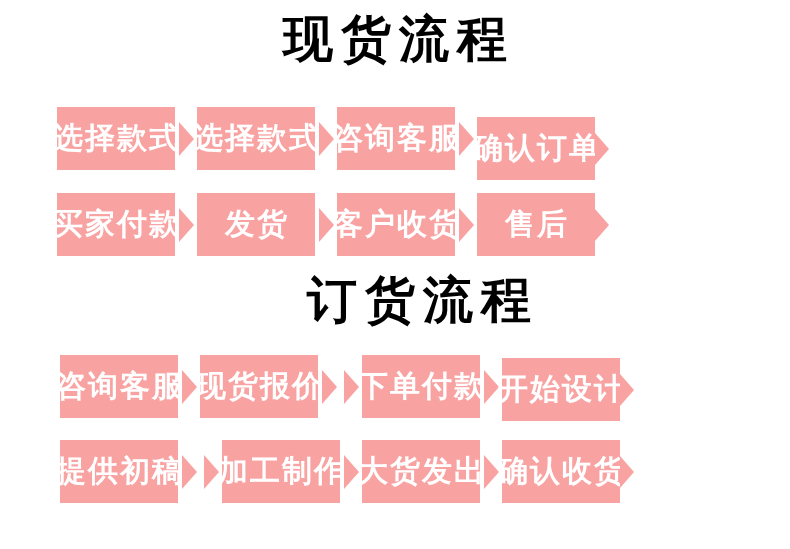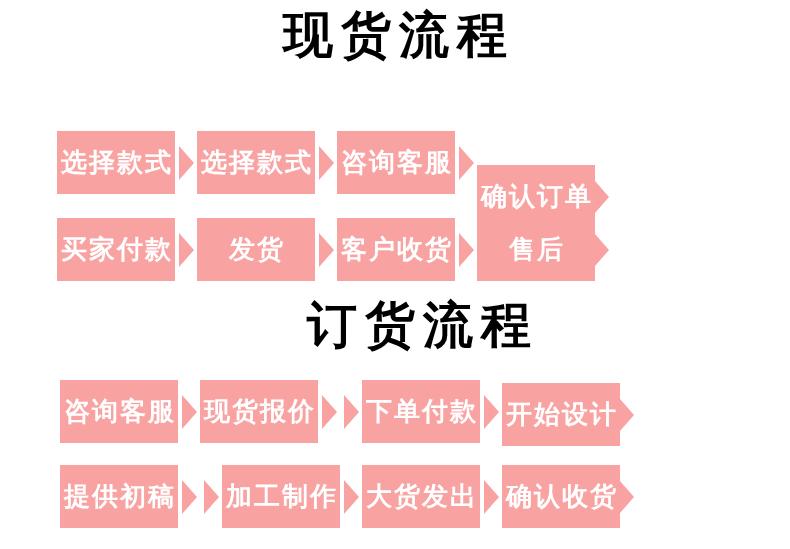--- a/index.html
+++ b/index.html
@@ -22,47 +22,47 @@
   .flow-title {
     margin: 0;
     text-align: center;
     color: var(--title-text);
     font-size: 50px;
     font-weight: bold;
     letter-spacing: 8px;
     padding-left: 8px; 
     line-height: 66px;
   }
-  .flow-title.first { margin-top: 6px; font-family: Liberation Mono, monospace; }
+  .flow-title.first { margin-top: 6px; }
   .flow-title.second { margin-top: 16px; line-height: 56px; margin-left: 48px; }
 
   .flow-row {
     display: flex;
     align-items: center;
     padding-left: 57px;
   }
   .flow-row.indent-60 { padding-left: 60px; }
   .flow-row.r1 { margin-top: 35px; }
-  .flow-row.r2 { }
+  .flow-row.r2 { margin-top: 23px; }
   .flow-row.r3 { margin-top: 27px; }
   .flow-row.r4 { margin-top: 22px; }
 
   .step { display: flex; align-items: center; }
-  .step.lower-10 { transform: translateY(10px); margin-top: 48px; }
+  .step.lower-10 { transform: translateY(10px); }
   .step.lower-3  { transform: translateY(3px); }
 
   .box {
     width: 118px;
     height: 63px;
     background: var(--pink);
     color: var(--box-text);
     display: flex;
     align-items: center;
     justify-content: center;
-    font-size: 26px;
+    font-size: 30px;
     font-weight: bold;
     letter-spacing: 2px;
     padding-left: 2px; 
     white-space: nowrap;
   }
 
   
   .chev {
     width: 0; height: 0;
     border-top: 17px solid transparent;

